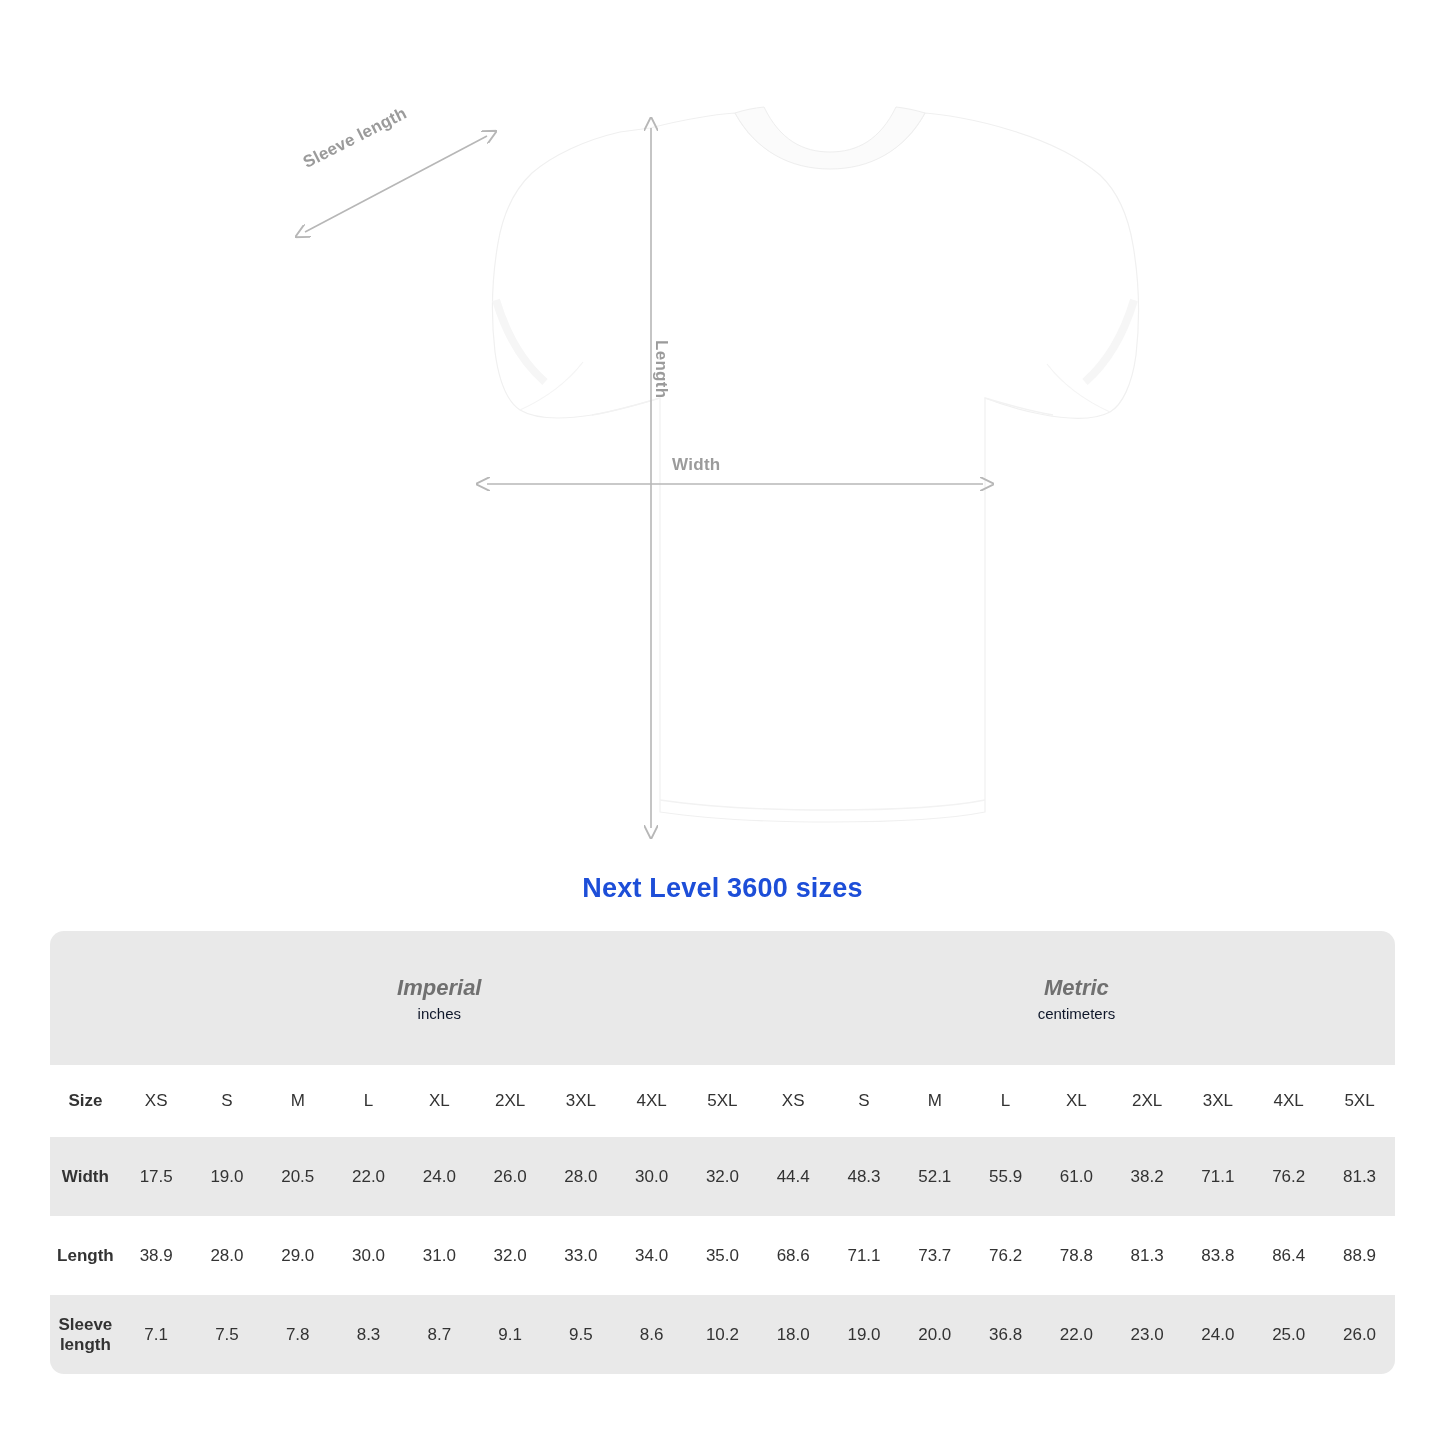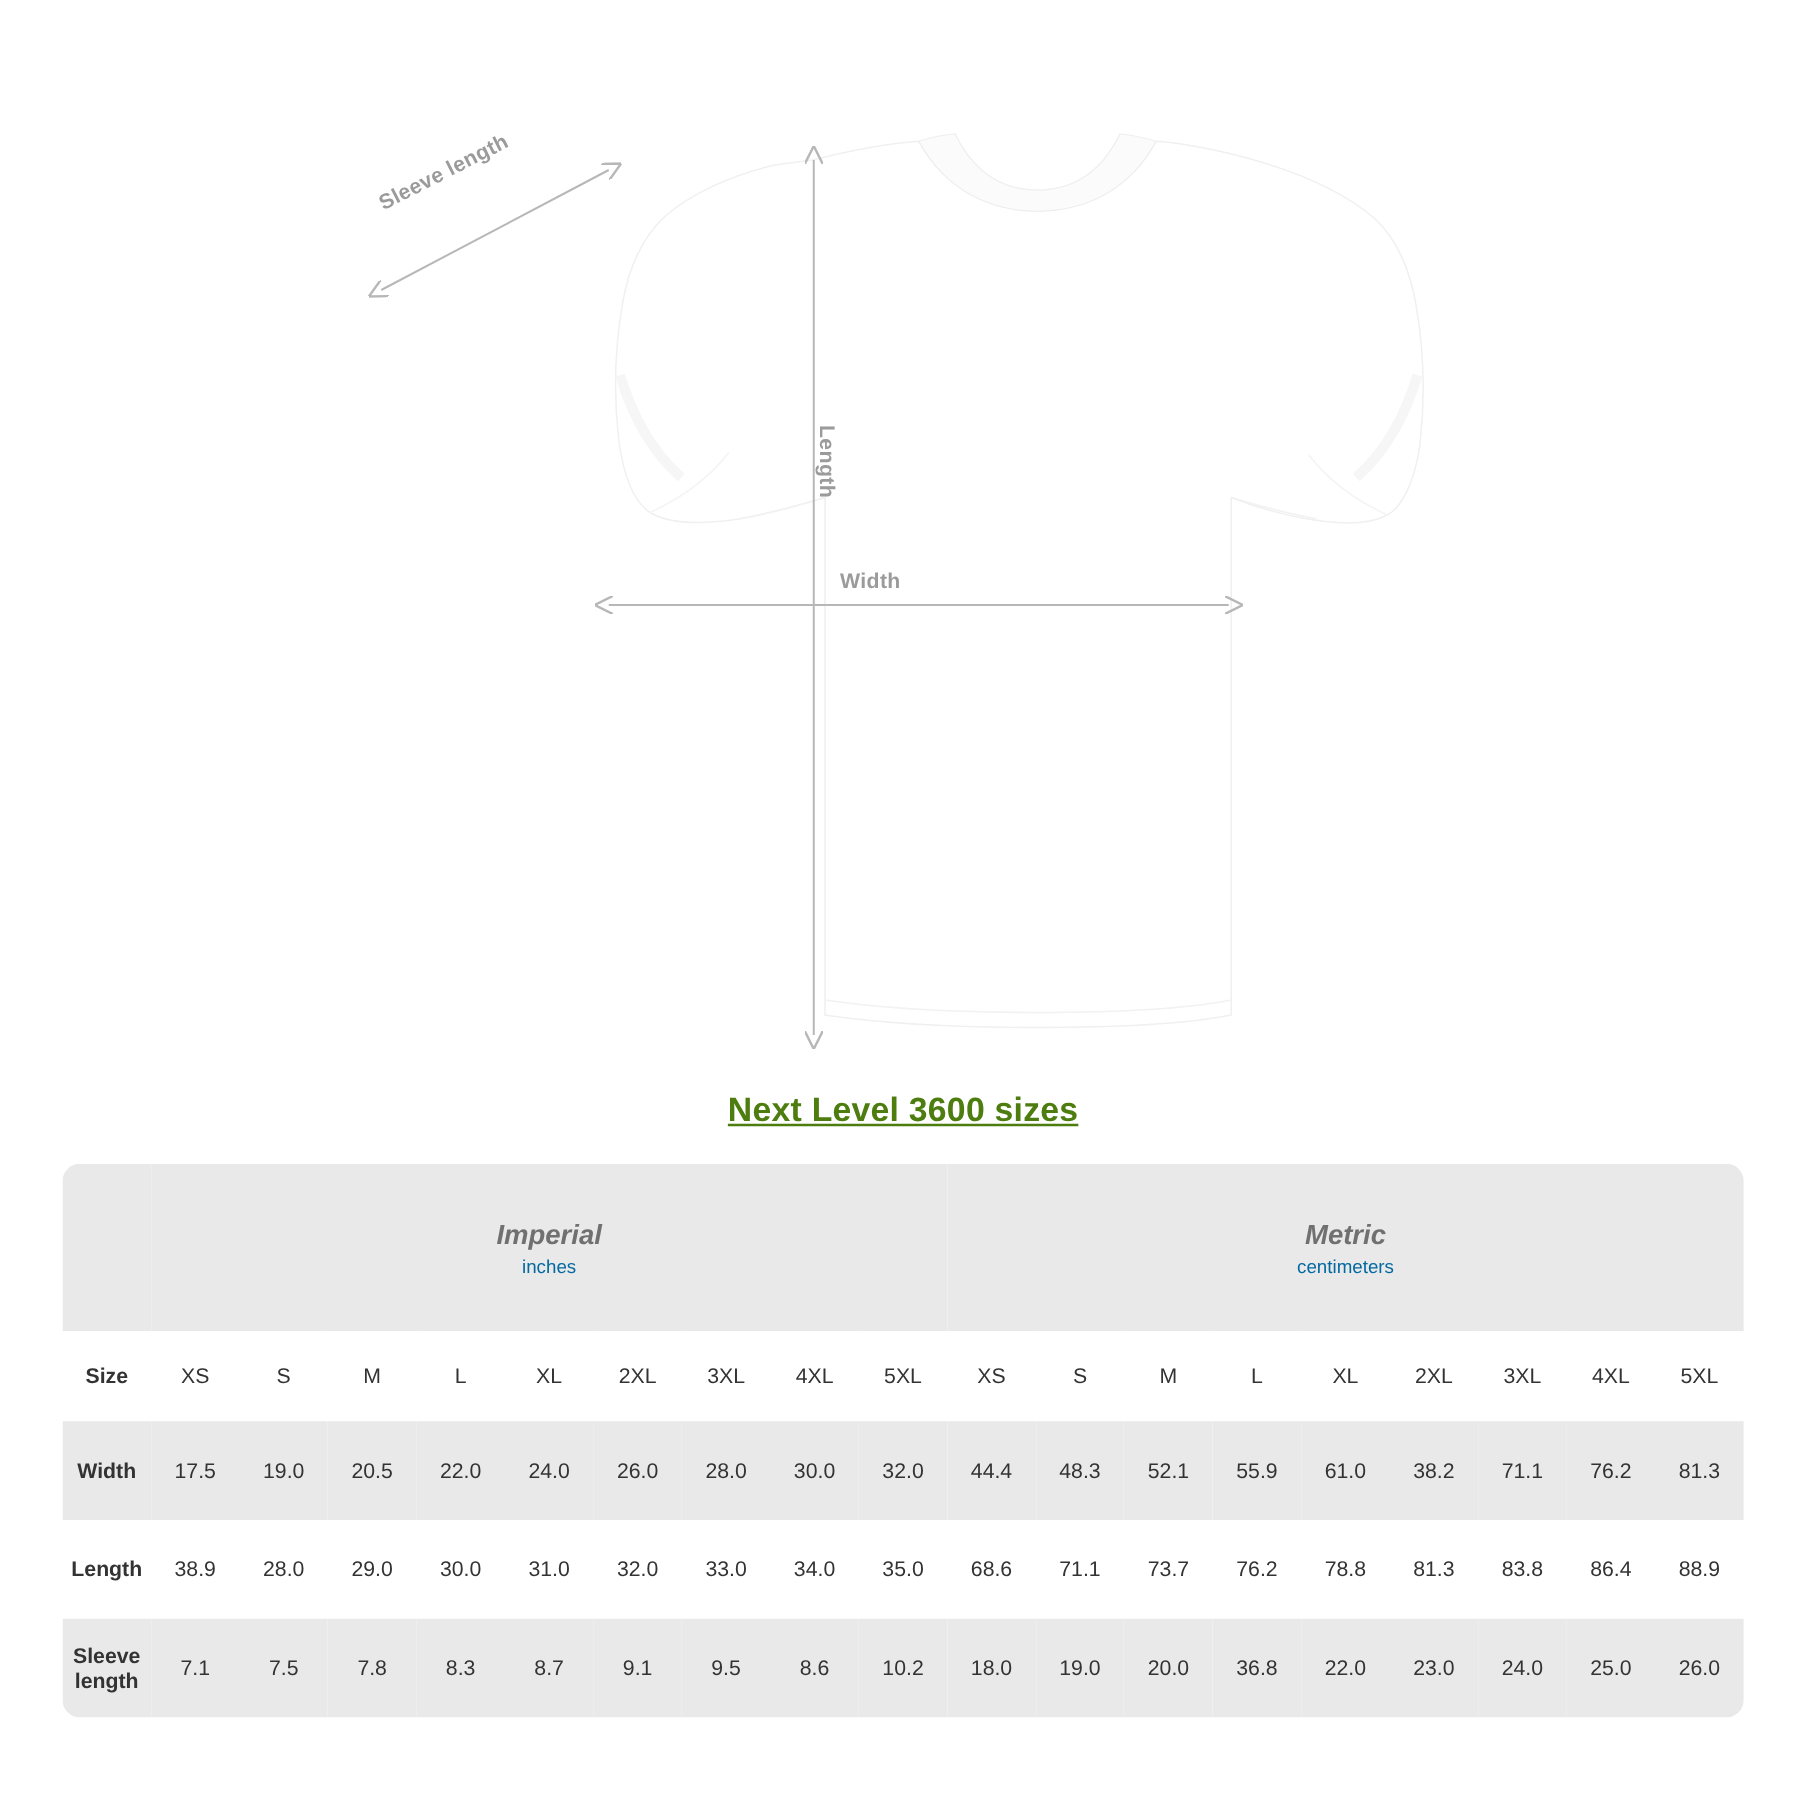--- a/index.html
+++ b/index.html
@@ -60,24 +60,23 @@
   }
 
   
   .title-block {
     text-align: center;
     margin-top: 18px;
   }
   .chart-title {
     font-size: 27px;
     font-weight: bold;
-    color: #4d7c0f;
+    color: #1d4ed8;
     margin: 15px;
     letter-spacing: .2px;
-    text-decoration: underline;
   }
   .chart-note {
     font-size: 17px;
     font-style: italic;
     color: #4a4a4a;
     margin-top: 17px;
   }
 
   
   .table-wrap {
@@ -106,21 +105,21 @@
   .unit-name {
     font-size: 22px;
     font-weight: bold;
     font-style: italic;
     color: #707070;
     display: block;
     line-height: 1.25;
   }
   .unit-sub {
     font-size: 15px;
-    color: #0369a1;
+    color: #0f172a;
     display: block;
     margin-top: 4px;
   }
   .head-row td {
     height: 72px;
     background: #ffffff;
     font-weight: normal;
     font-size: 17px;
     color: #333;
   }

